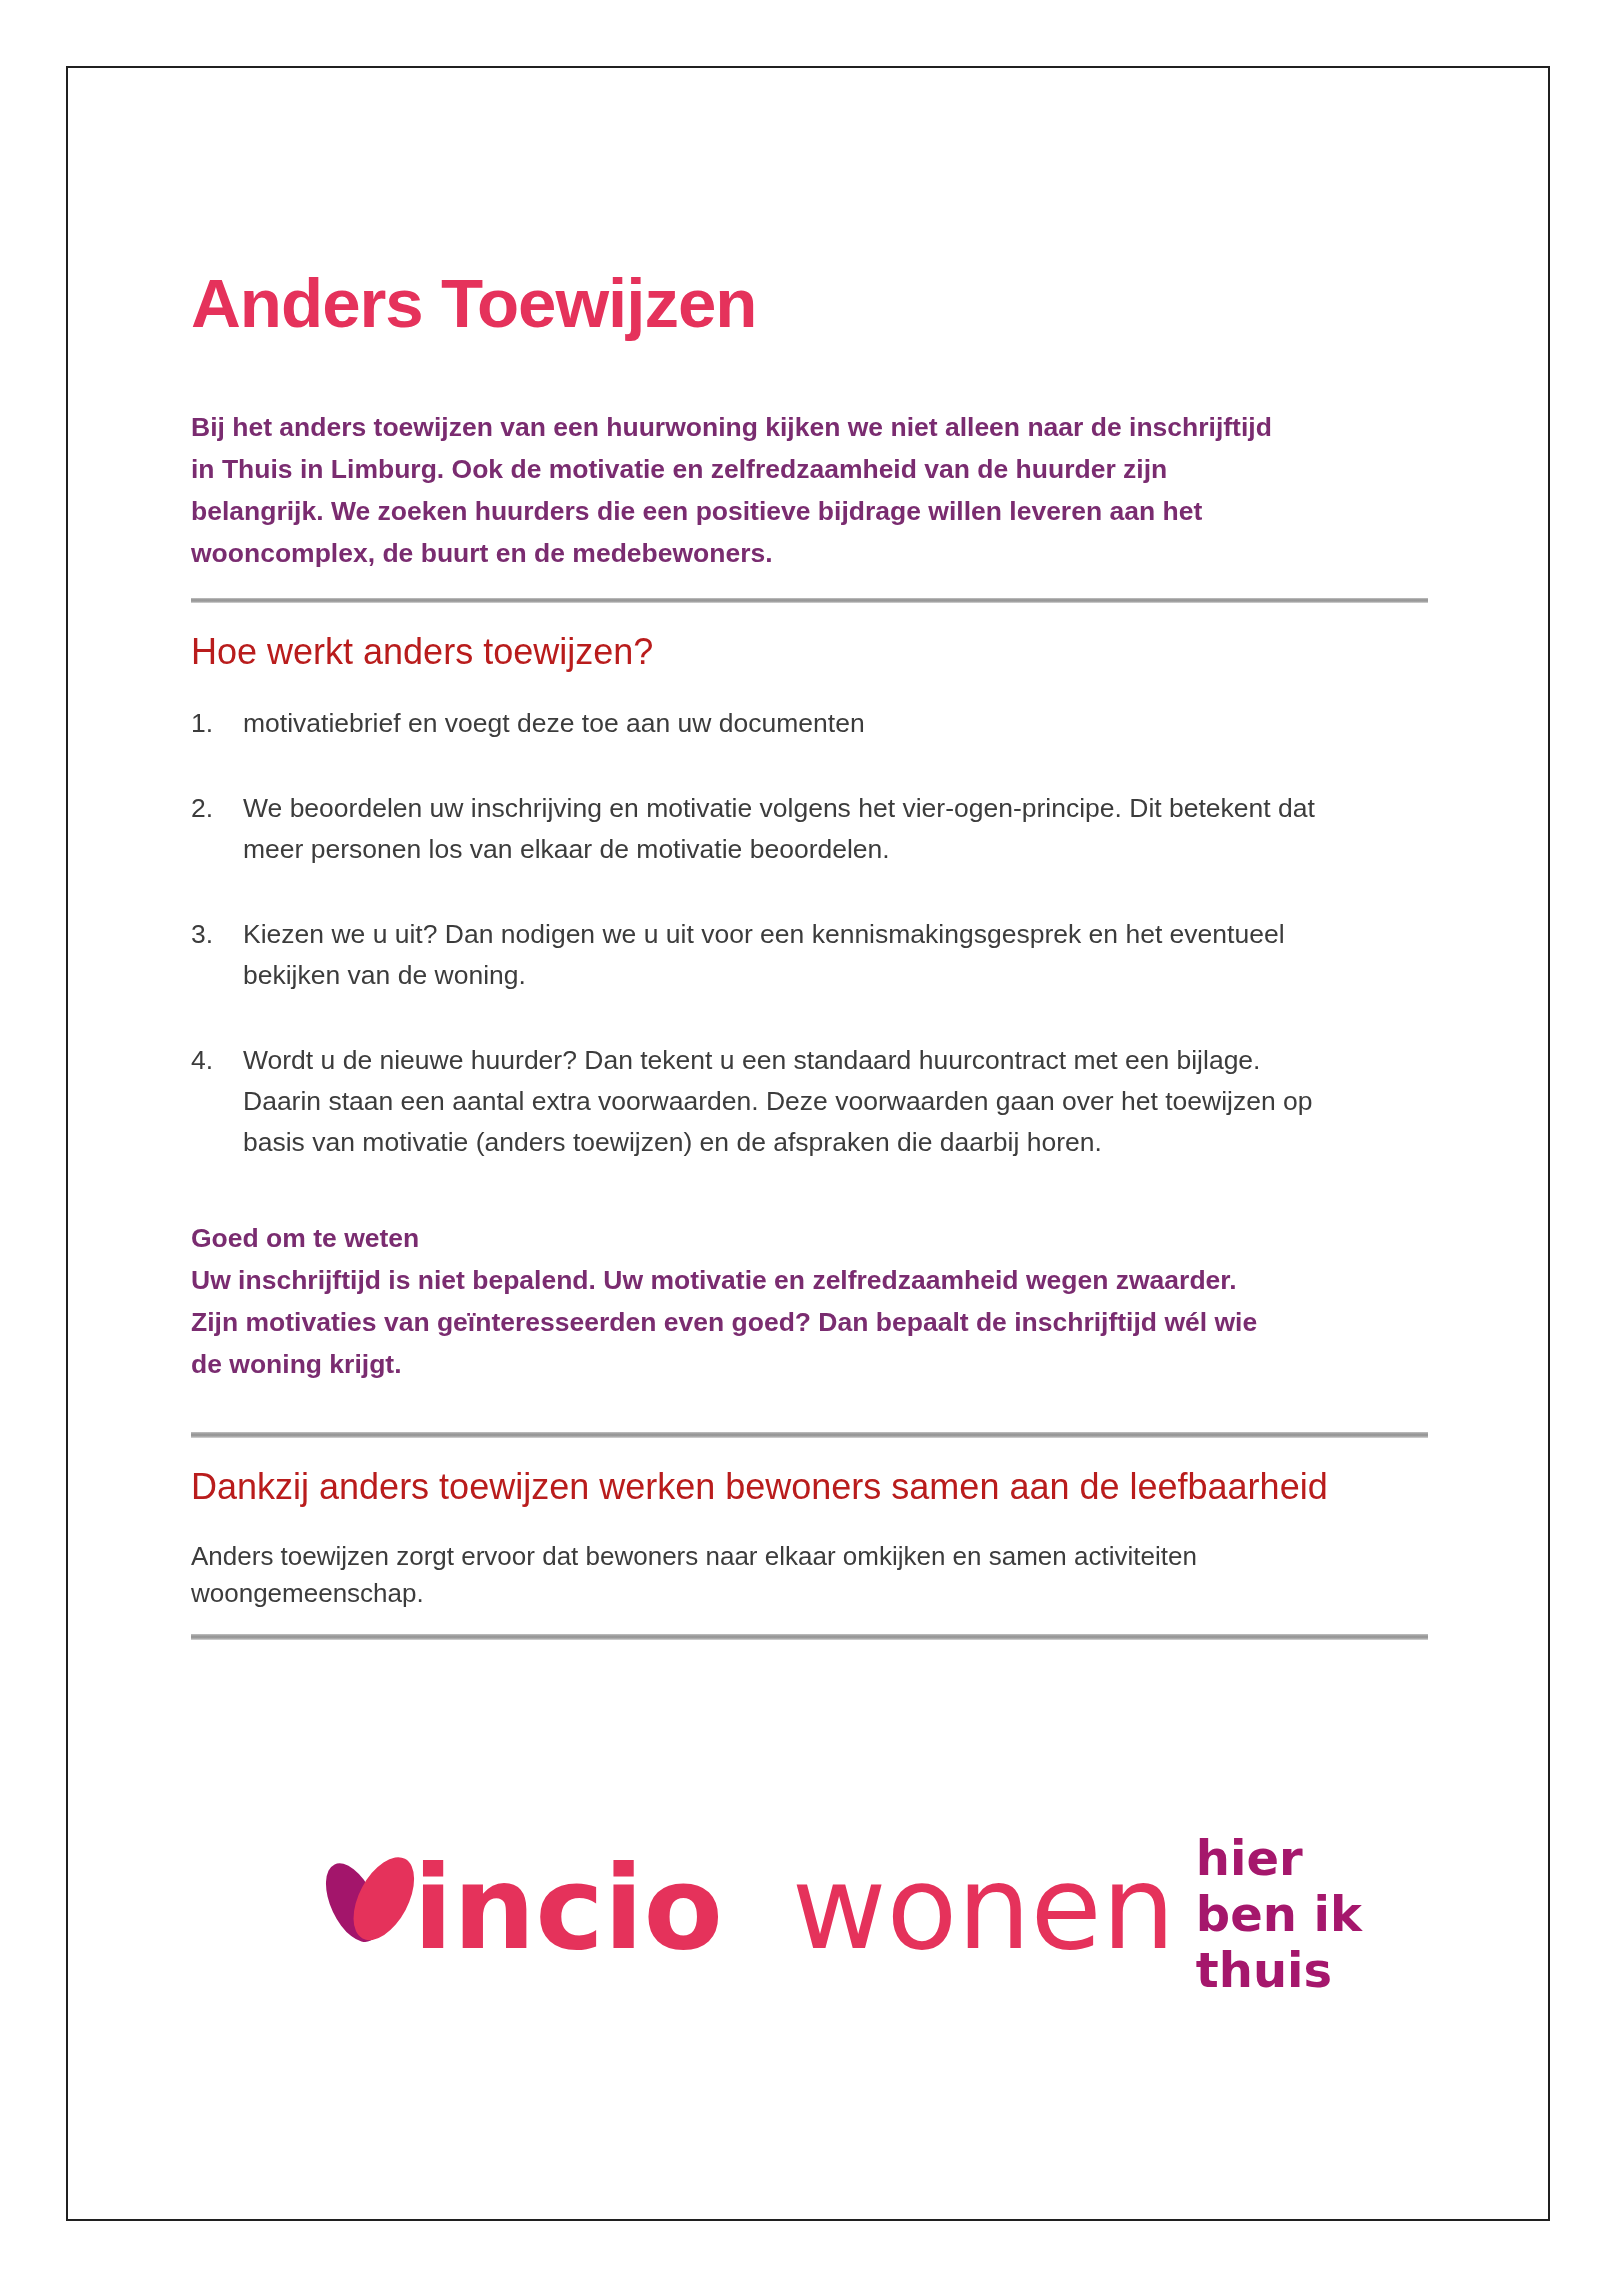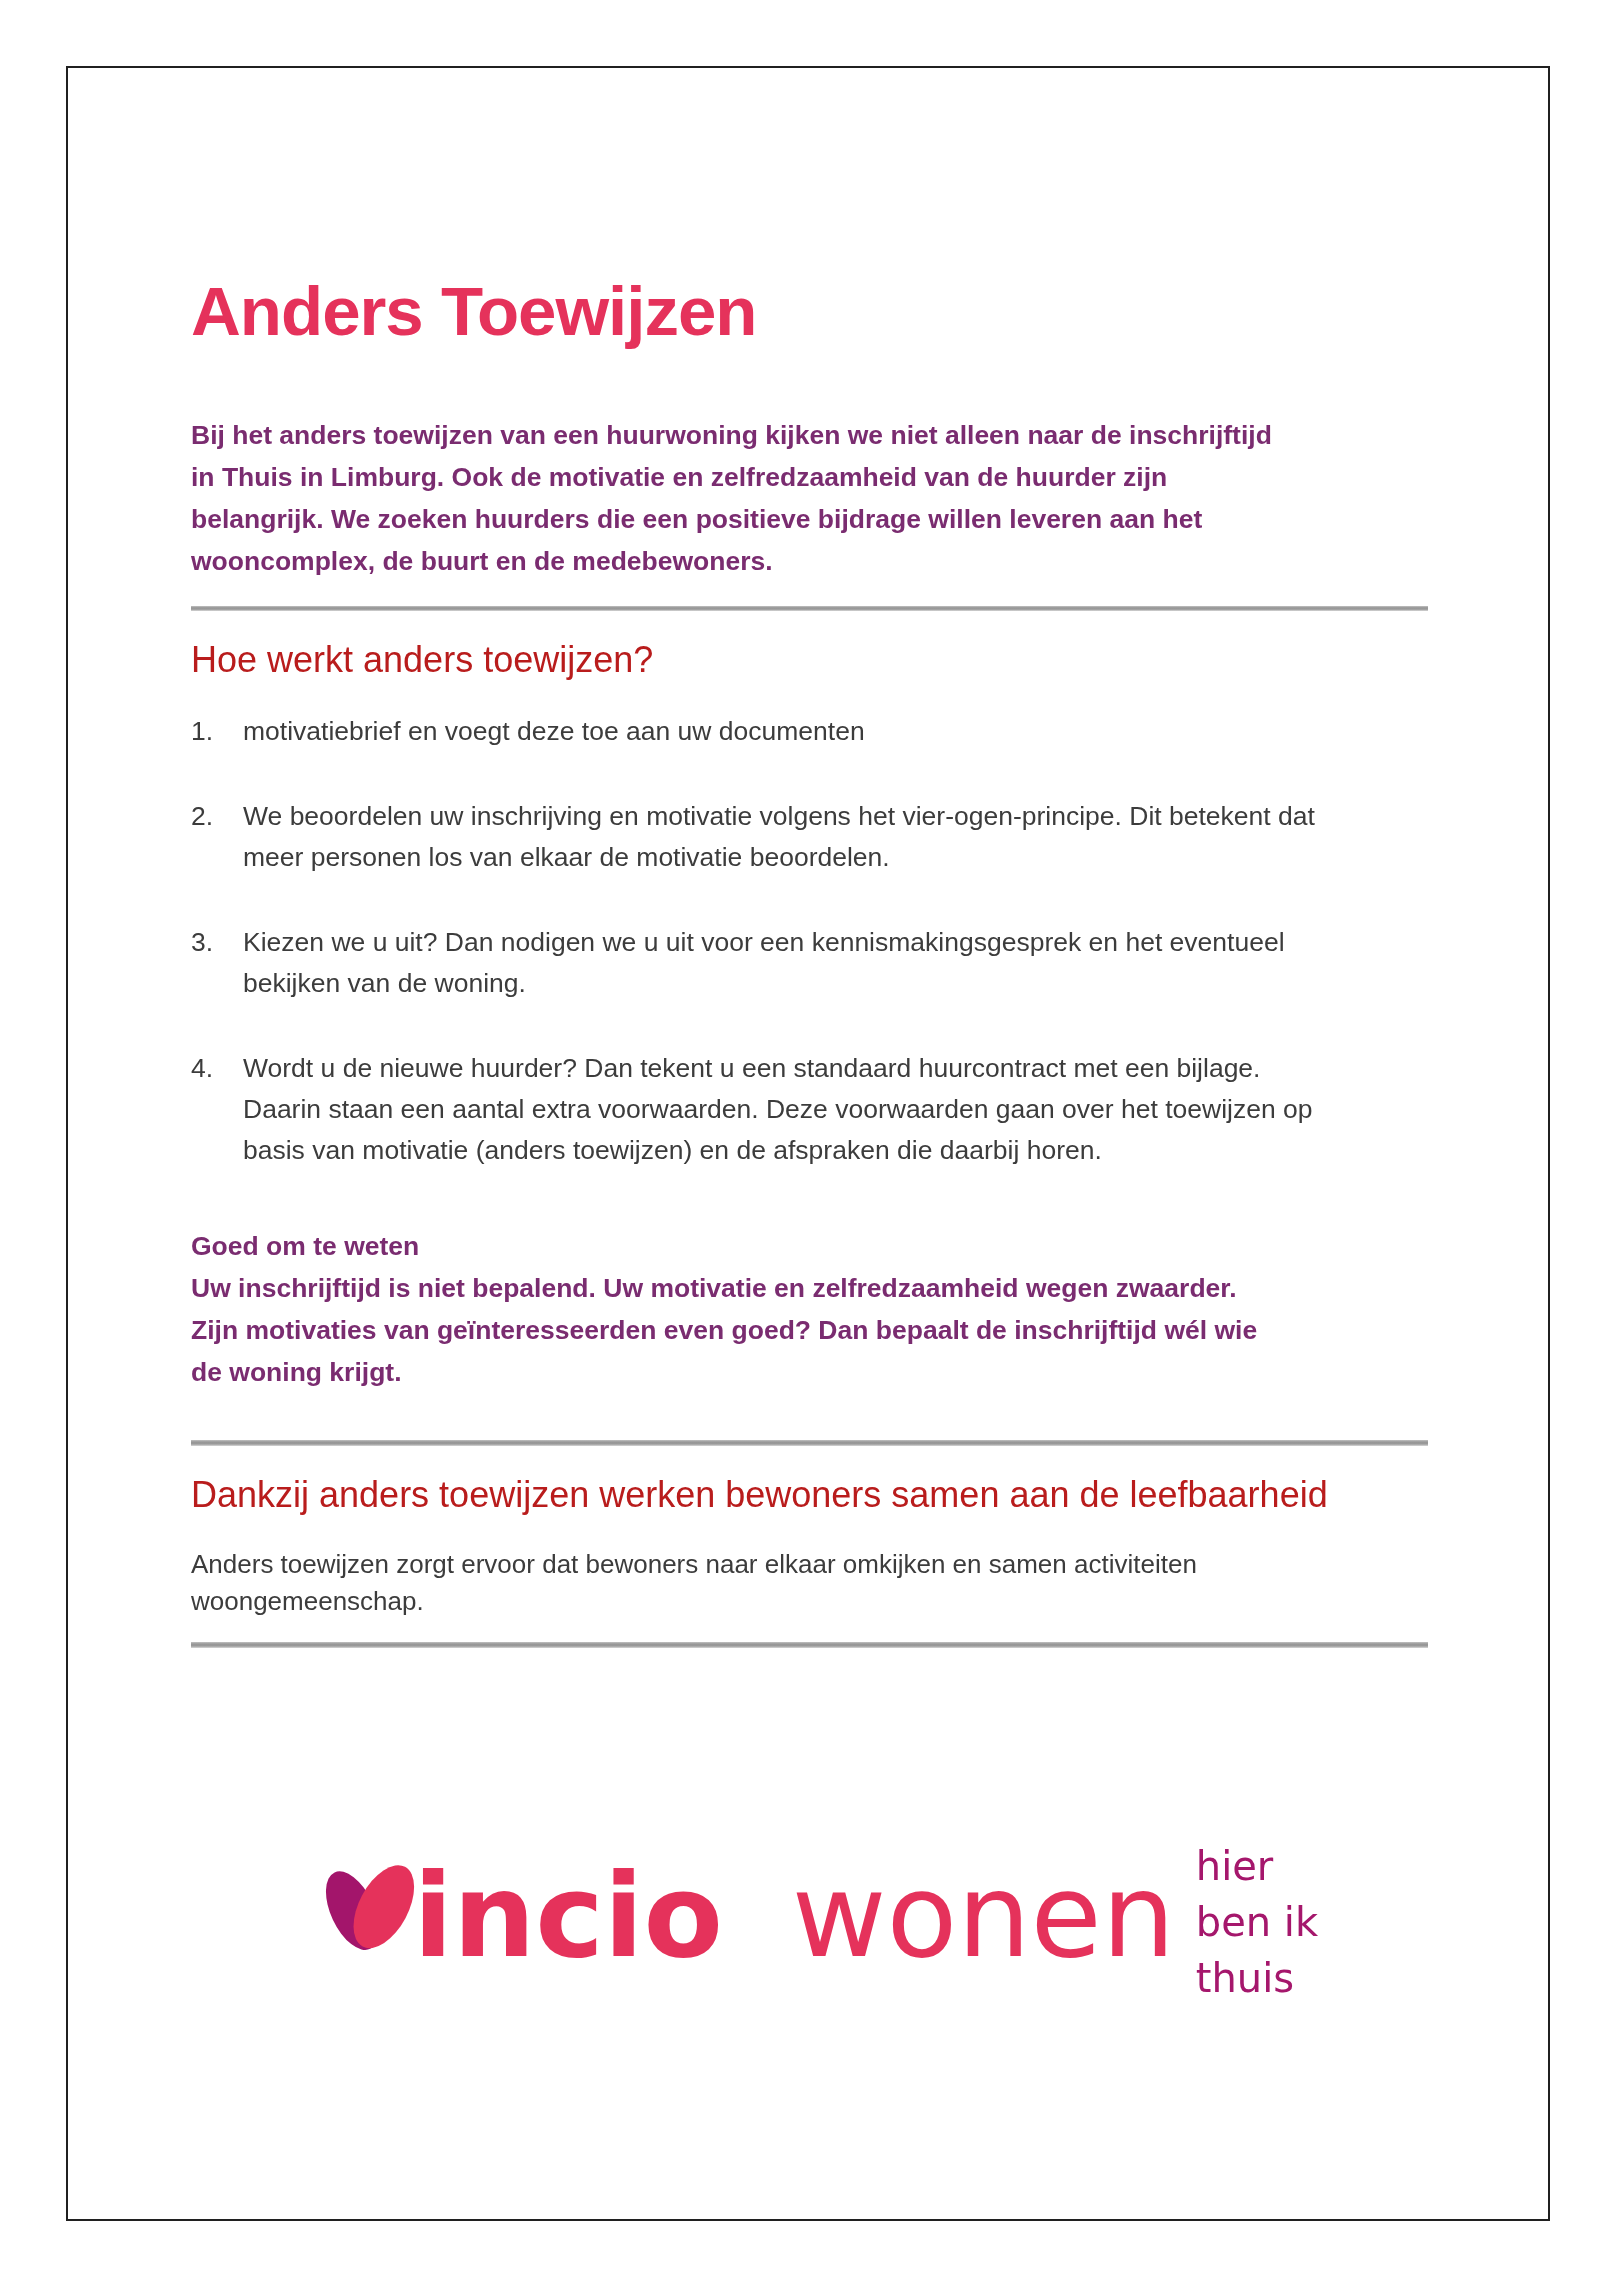--- a/index.html
+++ b/index.html
@@ -6,21 +6,21 @@
   body{
     width:1621px;height:2293px;position:relative;
     font-family:"Liberation Sans",sans-serif;
     -webkit-font-smoothing:antialiased;
   }
   .page-frame{
     position:absolute;left:66px;top:66px;width:1484px;height:2155px;
     border:2.9px solid #202020;background:#ffffff;box-sizing:border-box;
   }
   .content{
-    position:absolute;left:191px;top:16px;width:1237px;
+    position:absolute;left:191px;top:8px;width:1237px;
   }
   .doc-title{
     margin:259px 0 0 0;
     font-size:69px;line-height:74px;font-weight:bold;
     color:#E5325B;letter-spacing:-1px;
   }
   .intro{
     margin-top:65px;
     font-size:26.5px;line-height:42px;font-weight:bold;color:#7A2C70;
   }
@@ -54,21 +54,21 @@
   .footer{
     margin-top:188px;
     display:flex;align-items:flex-start;
     padding-left:132px;
   }
   .logo-svg{display:block;flex:none;}
   .logo-text{font-family:"DejaVu Sans",sans-serif;}
   .tagline{
     margin-left:9.8px;margin-top:2px;
     font-family:"DejaVu Sans",sans-serif;
-    font-size:40px;line-height:56px;color:#A5176C;
+    font-size:48px;line-height:56px;color:#A5176C;font-weight:bold;
   }
 </style>
 </head>
 <body>
 
 <div class="page-frame"></div>
 
 <div class="content">
 
   <h1 class="doc-title">Anders Toewijzen</h1>

